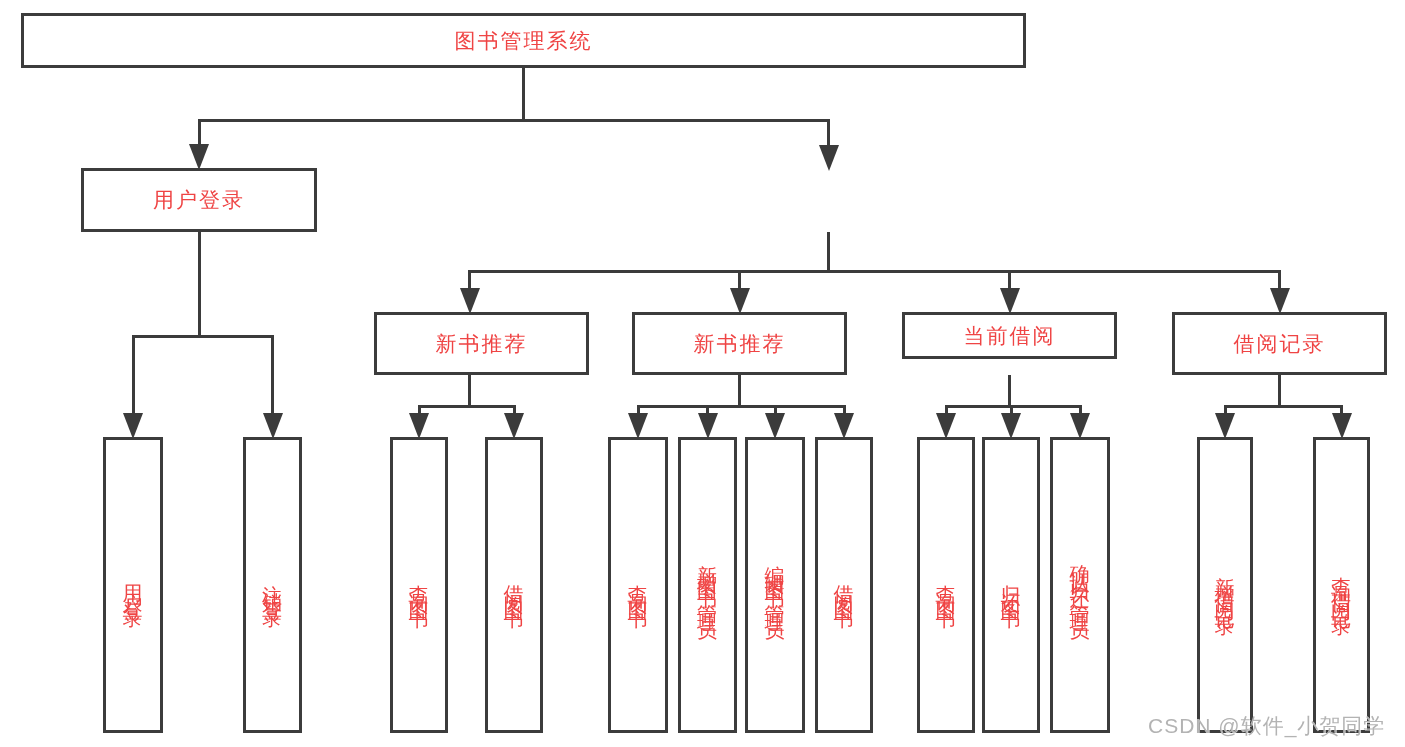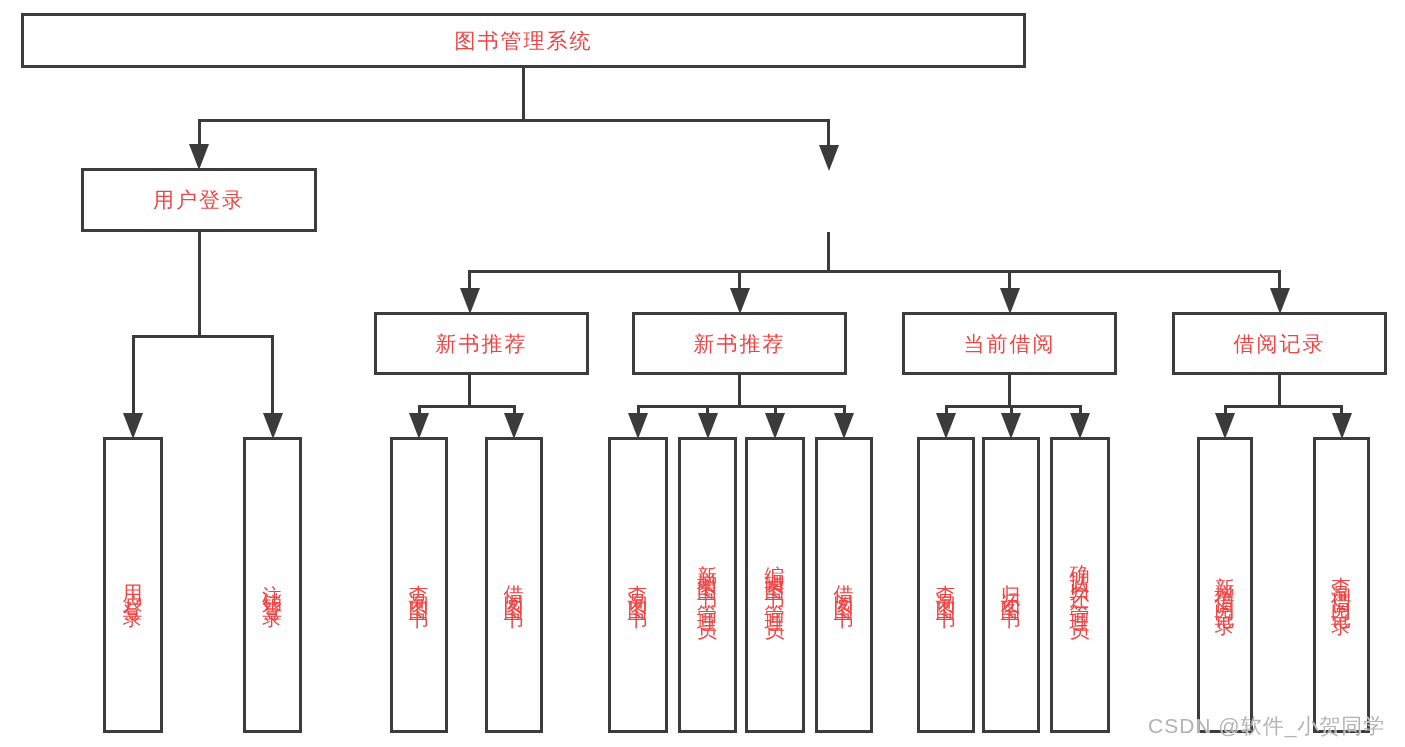--- a/index.html
+++ b/index.html
@@ -80,21 +80,21 @@
     </div>
     <div class="node vertical" style="left: 243px; top: 437px; width: 59px; height: 296px;">
       <span>注销登录</span>
     </div>
     <div class="node" style="left: 374px; top: 312px; width: 215px; height: 63px;">
       <span>新书推荐</span>
     </div>
     <div class="node" style="left: 632px; top: 312px; width: 215px; height: 63px;">
       <span>新书推荐</span>
     </div>
-    <div class="node" style="left: 902px; top: 312px; width: 215px; height: 63px;">
+    <div class="node" style="left: 902px; top: 312px; width: 215px; height: 47px;">
       <span>当前借阅</span>
     </div>
     <div class="node" style="left: 1172px; top: 312px; width: 215px; height: 63px;">
       <span>借阅记录</span>
     </div>
     <div class="node vertical" style="left: 390px; top: 437px; width: 58px; height: 296px;">
       <span>查询图书</span>
     </div>
     <div class="node vertical" style="left: 485px; top: 437px; width: 58px; height: 296px;">
       <span>借阅图书</span>

